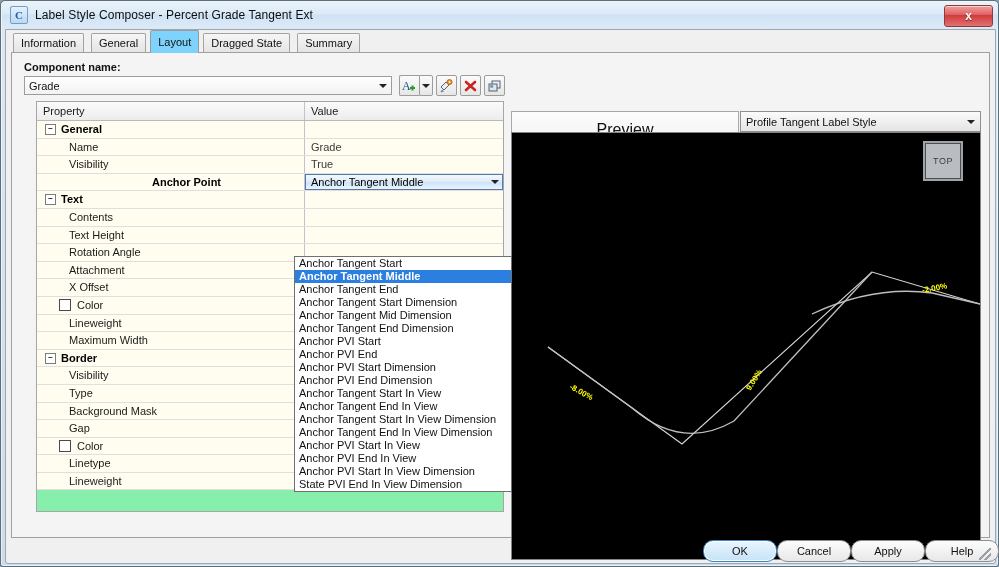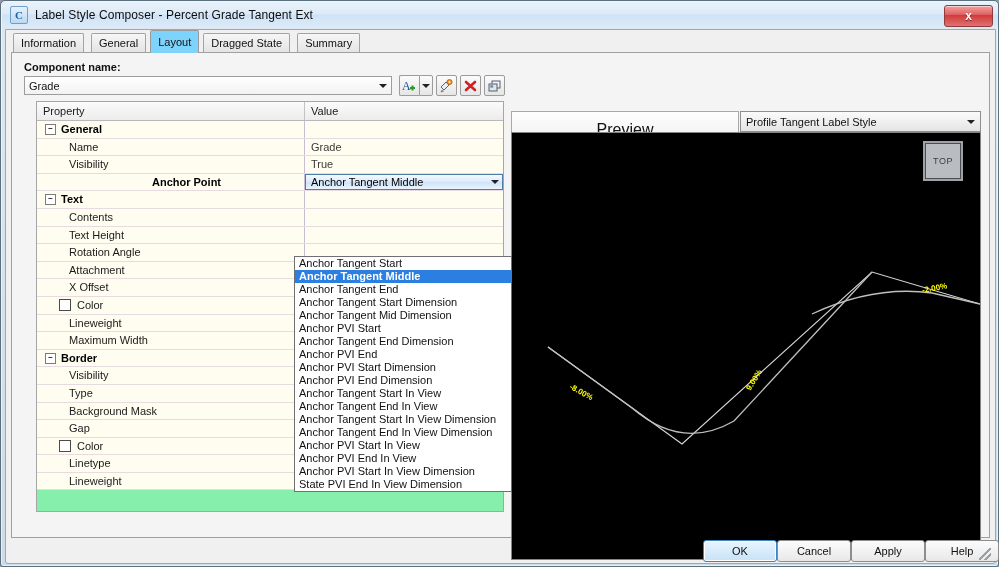--- a/index.html
+++ b/index.html
@@ -209,21 +209,21 @@
   .vplabel{
     position:absolute;color:#ffff00;font-size:8px;font-weight:bold;
     font-family:"Liberation Sans",sans-serif;white-space:nowrap;
     transform-origin:left bottom;
   }
   
   #btnrow{position:absolute;left:0;top:510px;width:989px;height:23px;}
   .dbtn{
     position:absolute;top:0;width:74px;height:22px;box-sizing:border-box;
     background:linear-gradient(to bottom,#fcfcfc,#e8e8e8);
-    border:1px solid #8d8d8d;border-radius:3px;
+    border:1px solid #8d8d8d;border-radius:10px;
     font-size:11px;color:#111;
     display:flex;align-items:center;justify-content:center;
   }
   .dbtn.primary{
     background:linear-gradient(to bottom,#eaf5ff,#c6e2f7);
     border:1px solid #3c84c4;
     box-shadow:inset 0 0 0 1px #fff;
   }
   #btn-ok{left:697px;}
   #btn-cancel{left:771px;}
@@ -504,22 +504,22 @@
             </div>
           </div>
       </div>
 
       <div id="dropdown">
           <div class="ditem">Anchor Tangent Start</div>
           <div class="ditem hl">Anchor Tangent Middle</div>
           <div class="ditem">Anchor Tangent End</div>
           <div class="ditem">Anchor Tangent Start Dimension</div>
           <div class="ditem">Anchor Tangent Mid Dimension</div>
+          <div class="ditem">Anchor Tangent End Dimension</div>
           <div class="ditem">Anchor PVI Start</div>
-          <div class="ditem">Anchor Tangent End Dimension</div>
           <div class="ditem">Anchor PVI End</div>
           <div class="ditem">Anchor PVI Start Dimension</div>
           <div class="ditem">Anchor PVI End Dimension</div>
           <div class="ditem">Anchor Tangent Start In View</div>
           <div class="ditem">Anchor Tangent End In View</div>
           <div class="ditem">Anchor Tangent Start In View Dimension</div>
           <div class="ditem">Anchor Tangent End In View Dimension</div>
           <div class="ditem">Anchor PVI Start In View</div>
           <div class="ditem">Anchor PVI End In View</div>
           <div class="ditem">Anchor PVI Start In View Dimension</div>

